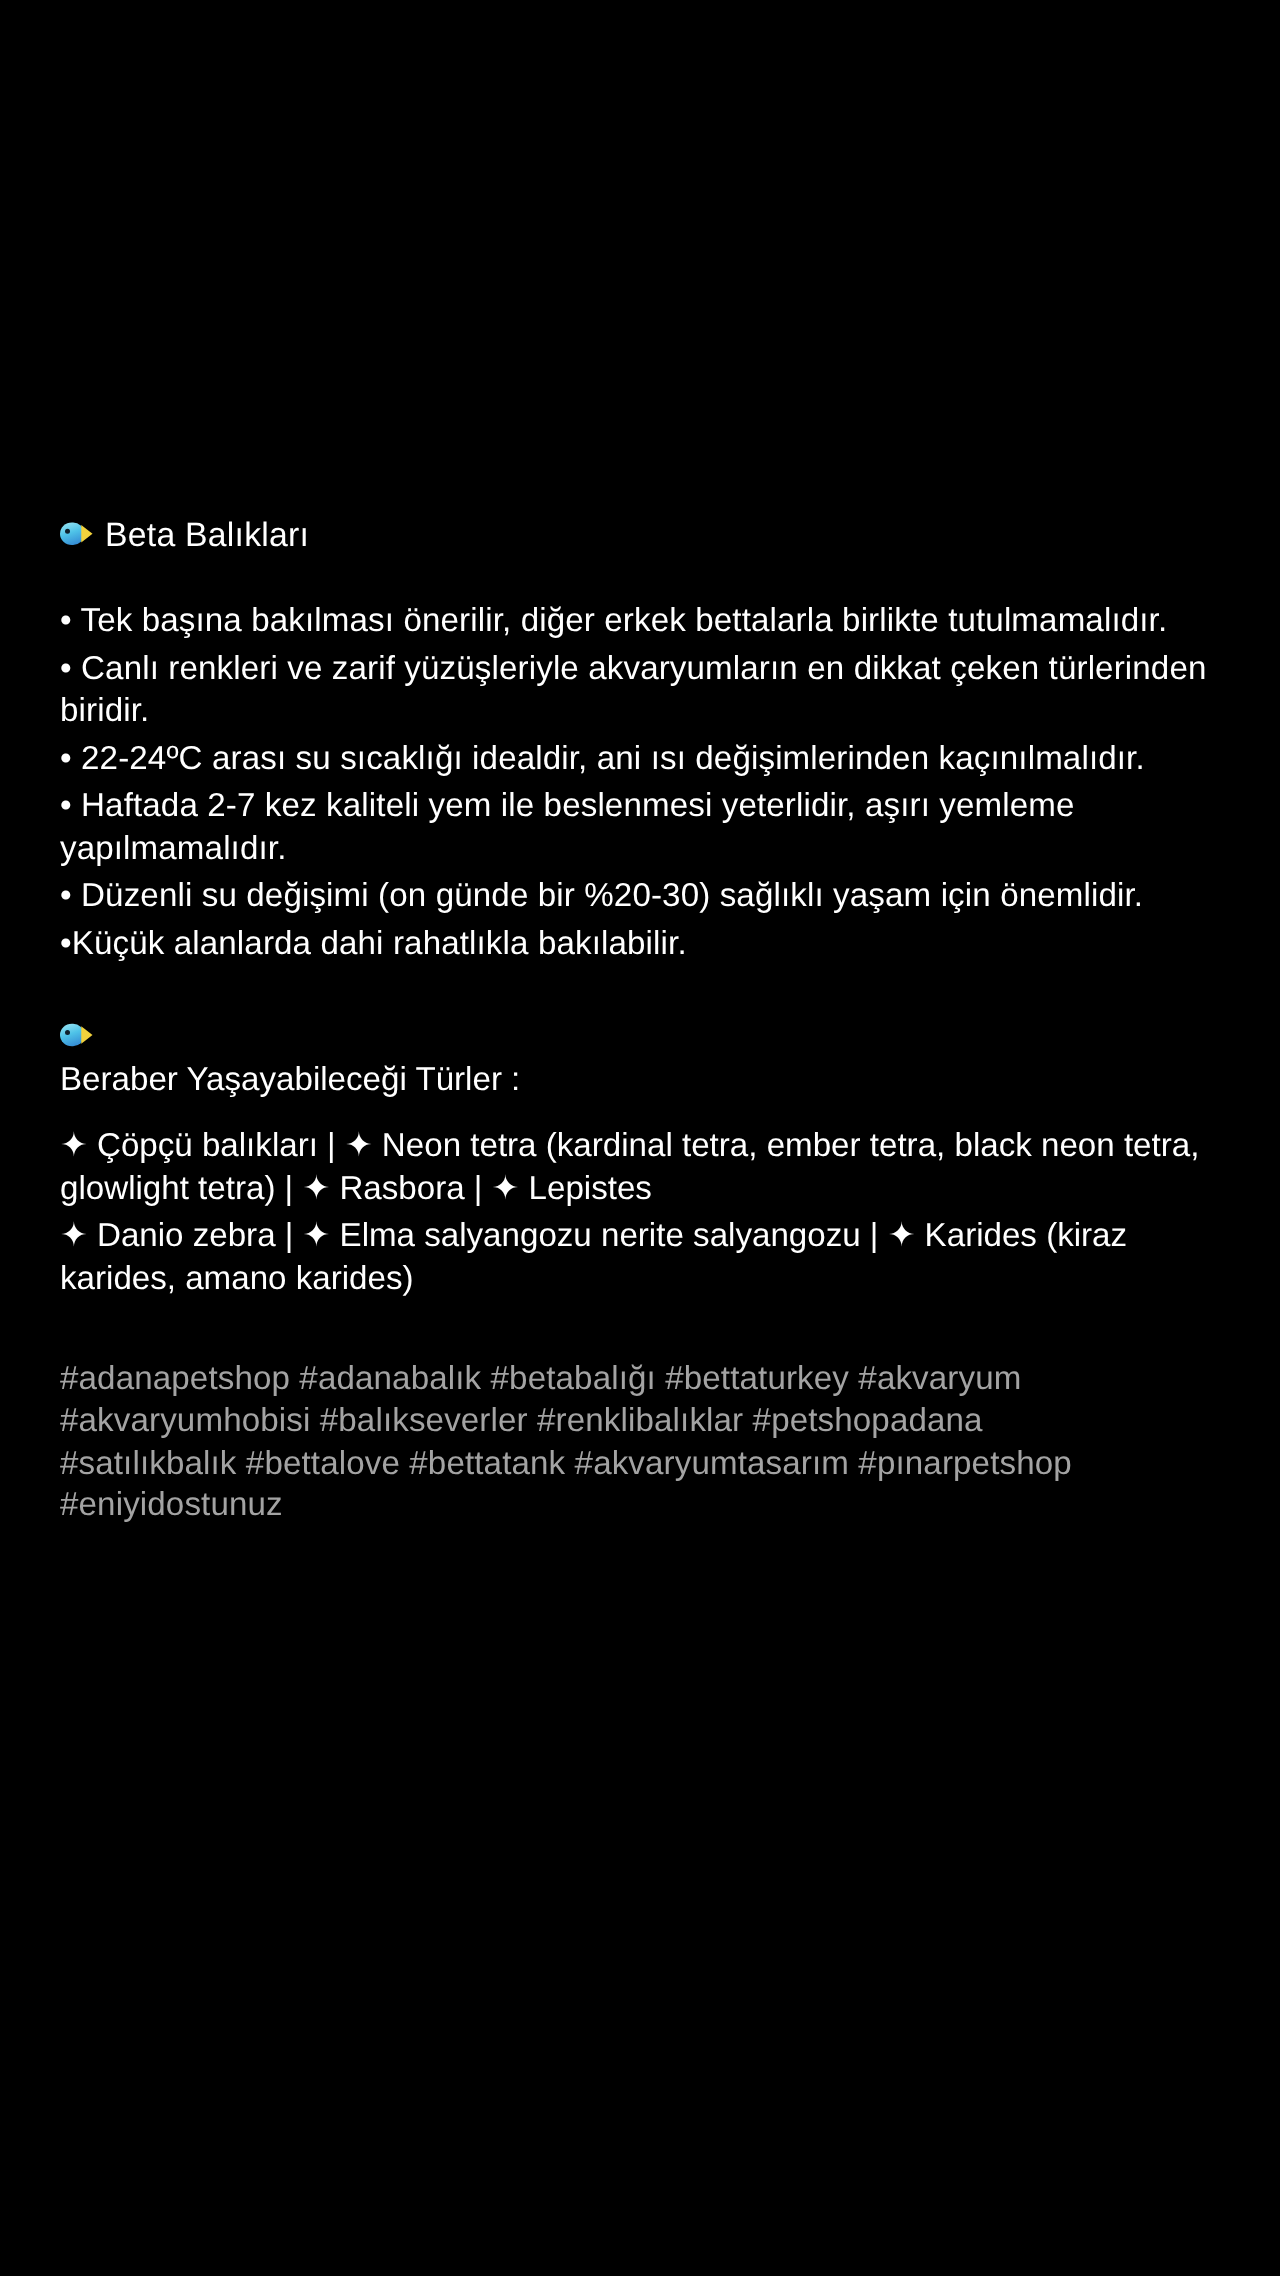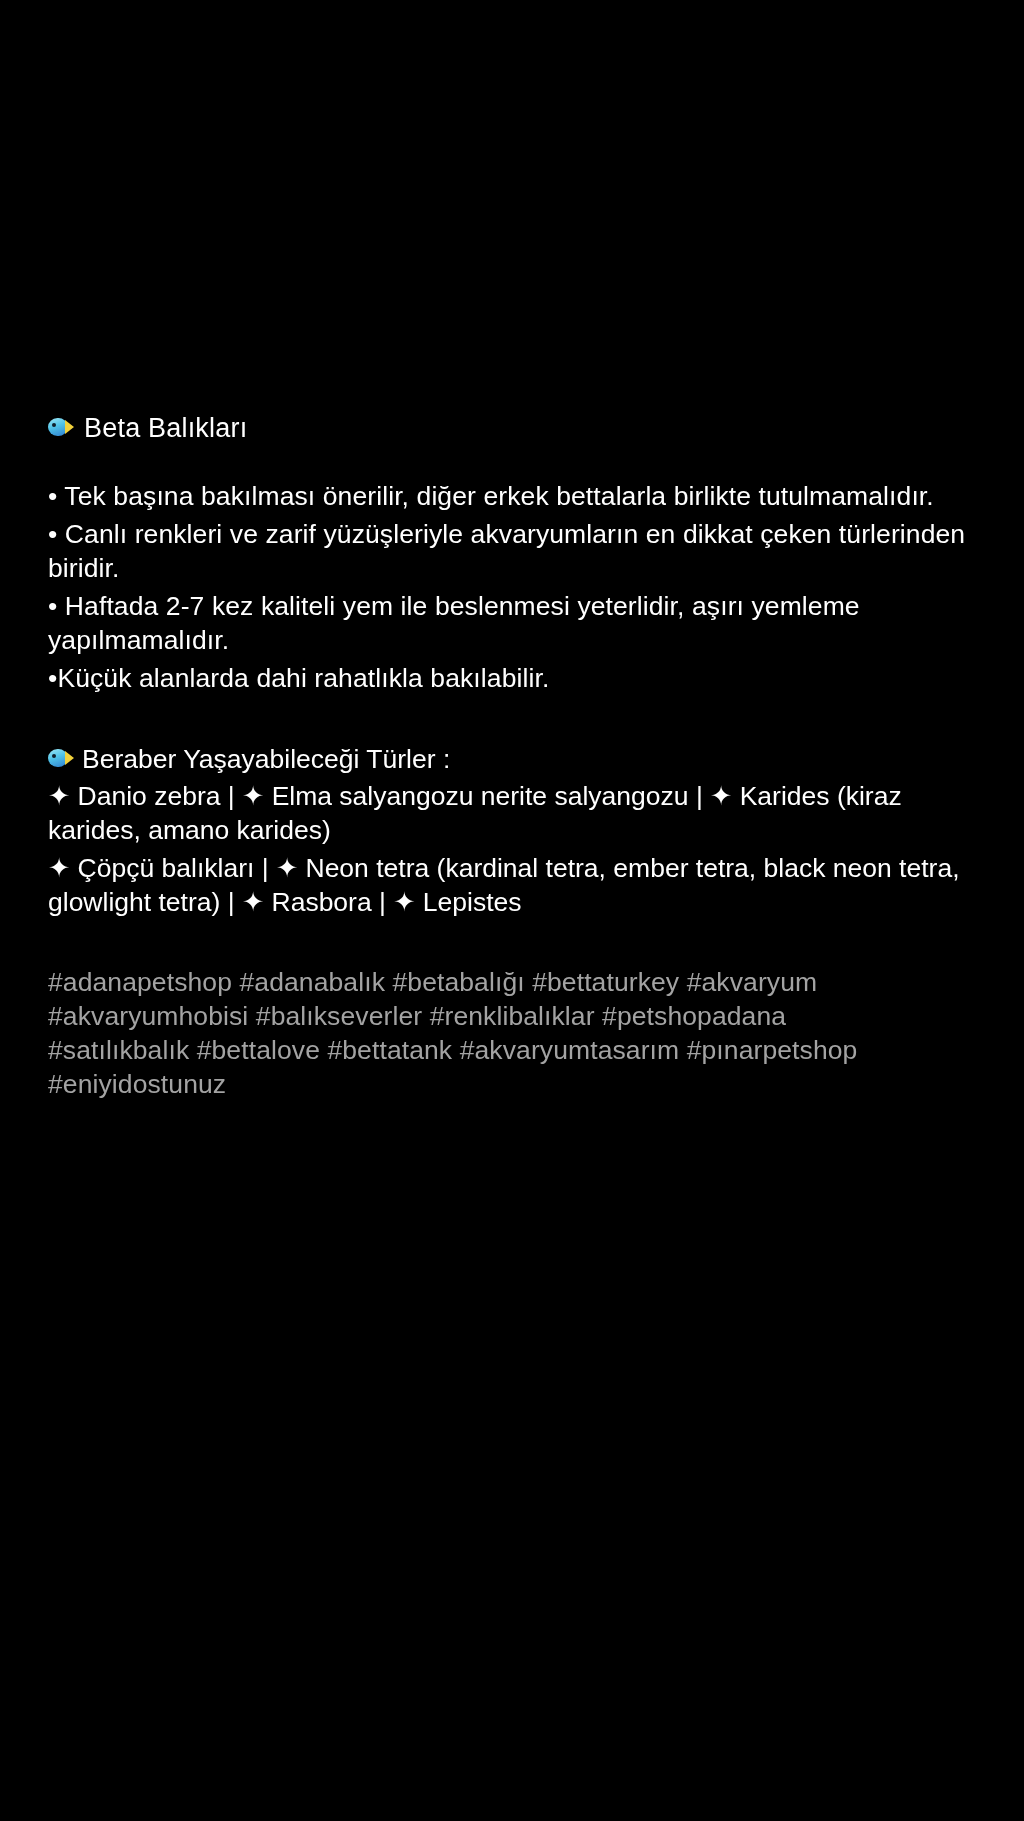--- a/index.html
+++ b/index.html
@@ -86,24 +86,25 @@
     margin: 0 0 4px 0;
     color: #ffffff;
     font-weight: 400;
   }
   .block-gap {
     height: 42px;
   }
   .companions-title {
     font-size: 26.5px;
     line-height: 1.3;
-    margin: 0 0 4px 0;
+    margin: 0 0 20px 0;
     display: flex;
     align-items: baseline;
     gap: 8px;
+    flex-direction: column;
   }
   .companions-line {
     font-size: 26.5px;
     line-height: 1.28;
     margin: 0 0 4px 0;
     color: #ffffff;
   }
   .hashtags {
     font-size: 26.5px;
     line-height: 1.28;
@@ -124,34 +125,36 @@
         <span class="body"></span>
         <span class="tail"></span>
         <span class="eye"></span>
       </span>
       <span>Beta Balıkları</span>
     </div>
 
     <ul class="bullets">
       <li>• Tek başına bakılması önerilir, diğer erkek bettalarla birlikte tutulmamalıdır.</li>
       <li>• Canlı renkleri ve zarif yüzüşleriyle akvaryumların en dikkat çeken türlerinden biridir.</li>
+      <li>• 22-24ºC arası su sıcaklığı idealdir, ani ısı değişimlerinden kaçınılmalıdır.</li>
       <li>• Haftada 2-7 kez kaliteli yem ile beslenmesi yeterlidir, aşırı yemleme yapılmamalıdır.</li>
+      <li>• Düzenli su değişimi (on günde bir %20-30) sağlıklı yaşam için önemlidir.</li>
       <li>•Küçük alanlarda dahi rahatlıkla bakılabilir.</li>
     </ul>
 
     <div class="block-gap"></div>
 
     <div class="companions-title">
       <span class="fish-icon">
         <span class="body"></span>
         <span class="tail"></span>
         <span class="eye"></span>
       </span>
       <span>Beraber Yaşayabileceği Türler :</span>
     </div>
+    <p class="companions-line">✦ Çöpçü balıkları | ✦ Neon tetra (kardinal tetra, ember tetra, black neon tetra, glowlight tetra) | ✦ Rasbora | ✦ Lepistes</p>
     <p class="companions-line">✦ Danio zebra | ✦ Elma salyangozu nerite salyangozu  | ✦ Karides (kiraz karides, amano karides)</p>
-    <p class="companions-line">✦ Çöpçü balıkları | ✦ Neon tetra (kardinal tetra, ember tetra, black neon tetra, glowlight tetra) | ✦ Rasbora | ✦ Lepistes</p>
 
     <div class="block-gap"></div>
 
     <p class="hashtags">#adanapetshop #adanabalık #betabalığı #bettaturkey #akvaryum #akvaryumhobisi #balıkseverler #renklibalıklar #petshopadana #satılıkbalık #bettalove #bettatank #akvaryumtasarım #pınarpetshop #eniyidostunuz</p>
   </div>
 </div>
 
 </body></html>

